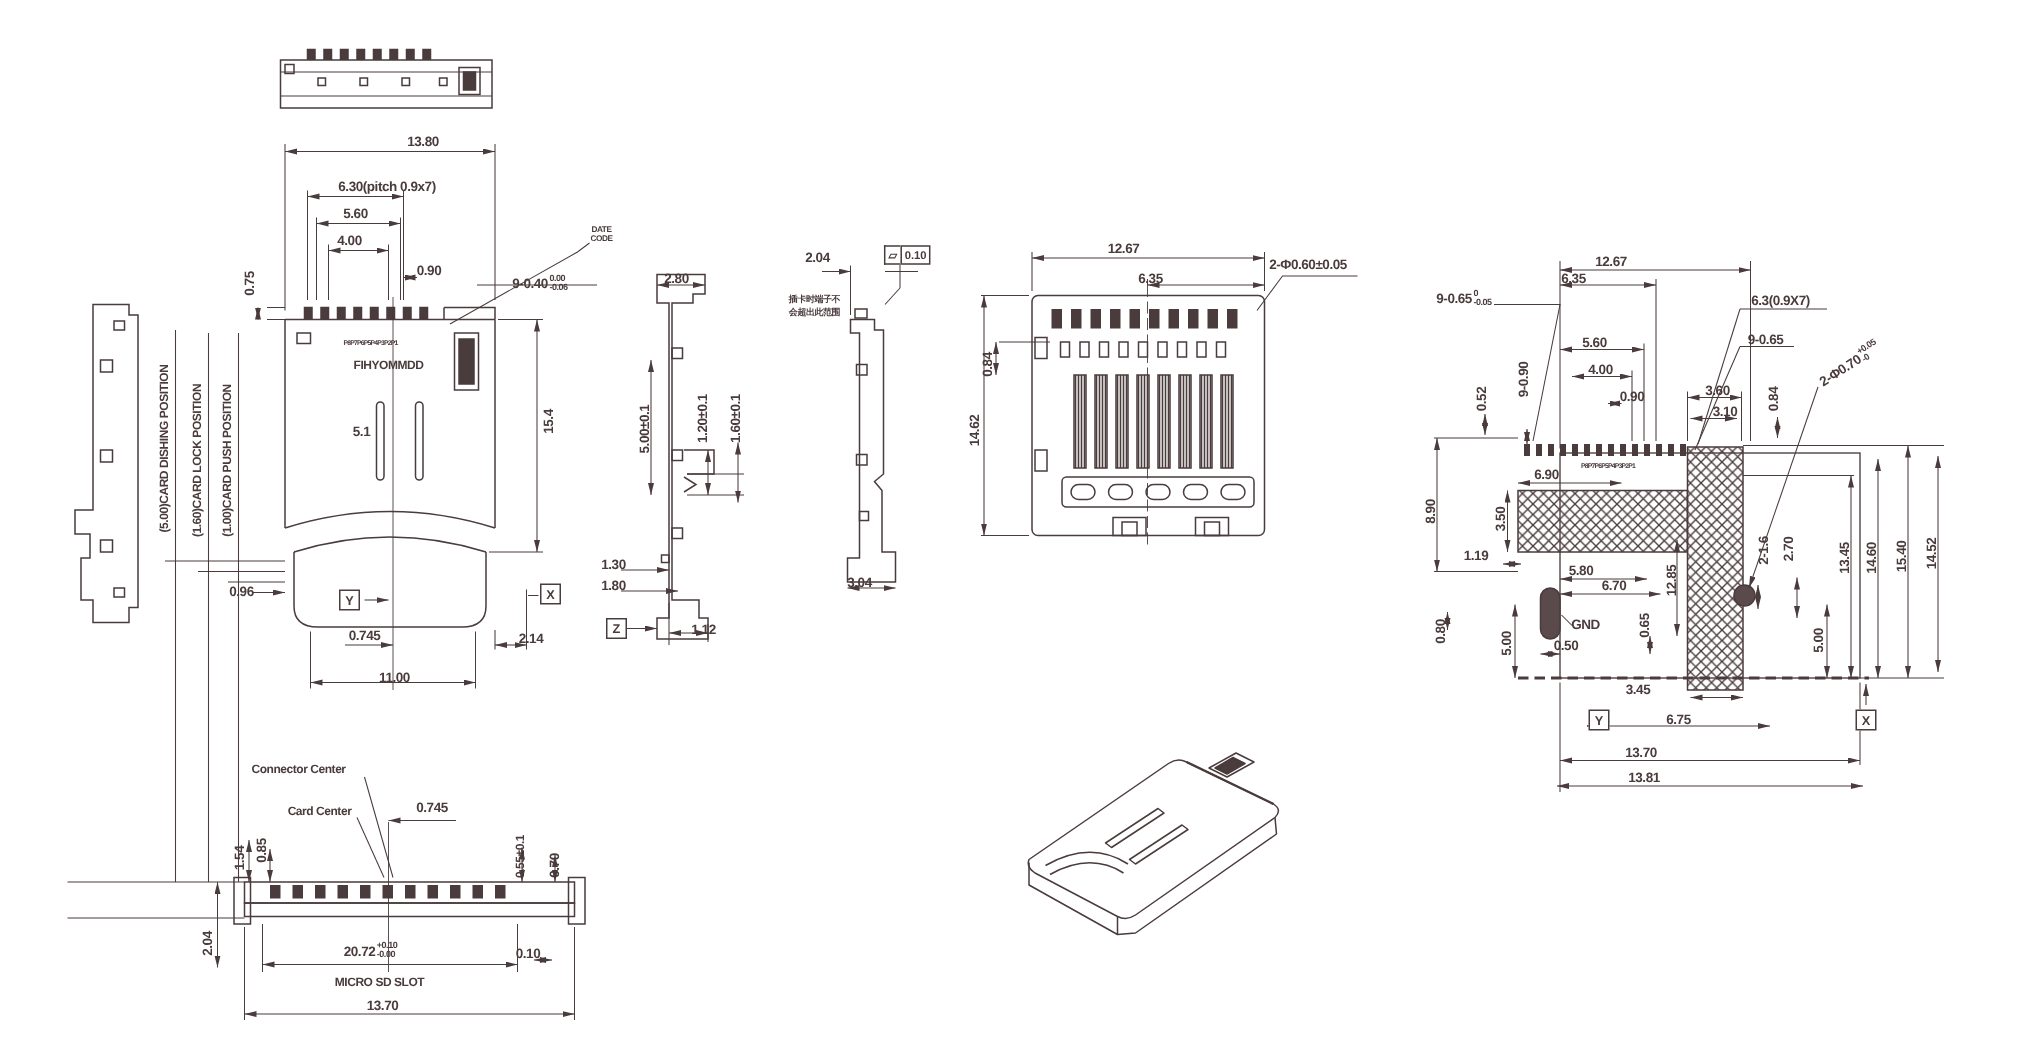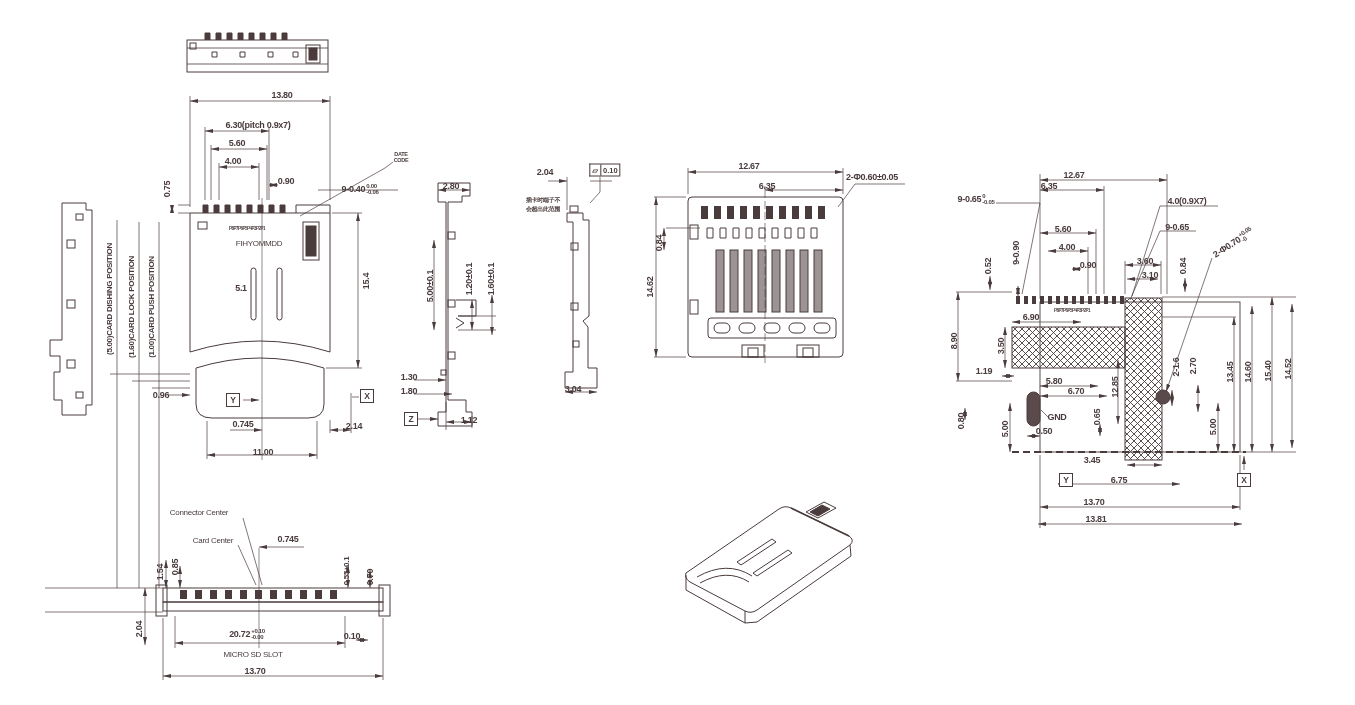--- a/index.html
+++ b/index.html
@@ -3,21 +3,21 @@
 <meta charset="utf-8">
 <style>
   html,body{margin:0;padding:0;background:#fff;}
   .sheet{position:relative;width:1355px;height:705px;background:#ffffff;overflow:hidden;
          font-family:"Liberation Sans",sans-serif;}
   .sheet svg{position:absolute;left:0;top:0;}
   .lbl{position:absolute;font:600 9px "Liberation Sans",sans-serif;color:#4a3b3c;
        transform:translate(-50%,-50%);white-space:nowrap;letter-spacing:-0.3px;line-height:1;}
   .v{transform:translate(-50%,-50%) rotate(-90deg);}
   .r33{transform:translate(-50%,-50%) rotate(-33deg);}
-  .b{font-weight:400;}
+  .b{font-weight:700;}
   .s8{font-size:8px;} .s6{font-size:6px;}
   .tiny{font-size:4.5px;letter-spacing:-0.5px;}
   .tol{display:flex;align-items:center;gap:1px;}
   .tol .stack{display:flex;flex-direction:column;font-size:6px;line-height:6px;font-weight:600;}
   .tol .stack i{font-style:normal;display:block;}
   .datum{position:absolute;transform:translate(-50%,-50%);width:12px;height:12px;
          border:1.5px solid #4a3b3c;display:flex;align-items:center;justify-content:center;
          font:700 8.5px "Liberation Sans",sans-serif;color:#4a3b3c;background:#fff;}
   .fcf{position:absolute;transform:translate(-50%,-50%);display:flex;}
   .fcf span{display:flex;align-items:center;justify-content:center;border:1.2px solid #4a3b3c;
@@ -376,21 +376,21 @@
 
 <span class="lbl" style="left:1074px;top:175px">12.67</span>
 <span class="lbl" style="left:1049px;top:186px">6.35</span>
 <span class="lbl tol" style="left:976px;top:199px">
   <span>9-0.65</span>
   <span class="stack">
         <i>0</i>
         <i>-0.05</i>
       </span>
 </span>
-<span class="lbl" style="left:1187px;top:201px">4.0(0.9X7)</span>
+<span class="lbl" style="left:1187px;top:201px">6.3(0.9X7)</span>
 <span class="lbl" style="left:1177px;top:227px">9-0.65</span>
 <span class="lbl tol r33" style="left:1233px;top:243px">
   <span>2-Φ0.70</span>
   <span class="stack">
         <i>+0.05</i>
         <i>-0</i>
       </span>
 </span>
 <span class="lbl" style="left:1063px;top:229px">5.60</span>
 <span class="lbl" style="left:1067px;top:247px">4.00</span>

